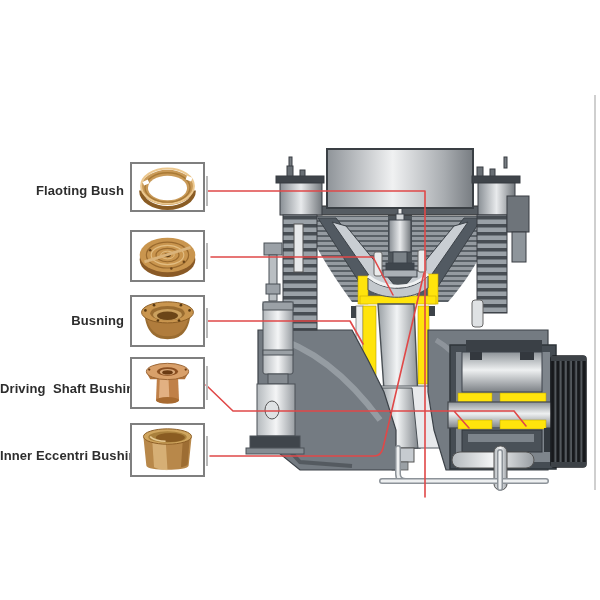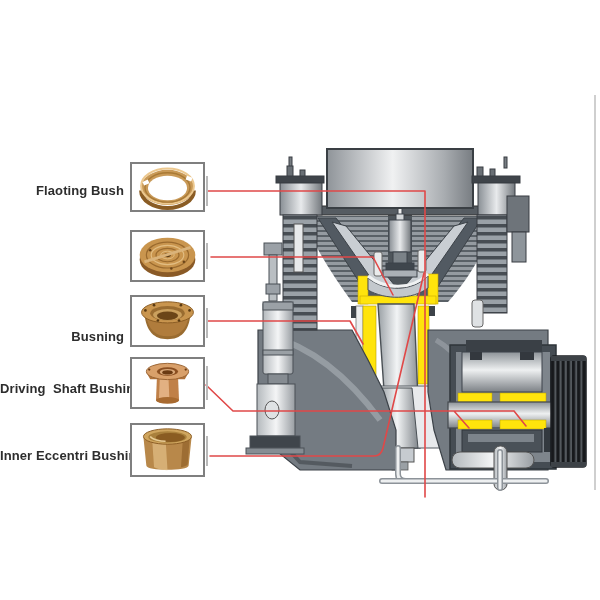--- a/index.html
+++ b/index.html
@@ -230,21 +230,21 @@
       <ellipse cx="36" cy="24" rx="7" ry="4" fill="none" stroke="#e2bd82" stroke-width="1"></ellipse>
       <ellipse cx="36" cy="24" rx="3.5" ry="2.2" fill="#5a3a14"></ellipse>
       <path d="M12,31 L60,16" stroke="#dab37a" stroke-width="3"></path>
       <circle cx="18" cy="19" r="1.3" fill="#6a4418"></circle>
       <circle cx="53" cy="31" r="1.3" fill="#6a4418"></circle>
       <circle cx="40" cy="38" r="1.3" fill="#6a4418"></circle>
     </svg>
   </div>
   <div class="edge-tick" style="top:243px;height:26px;"></div>
 
-  <span class="legend-label" style="top:329px;">Busning</span>
+  <span class="legend-label" style="top:313px;">Busning</span>
   <div class="thumb" style="top:295px;height:52px;">
     <svg viewBox="0 0 72 50">
       <path d="M12,18 C14,36 22,44 36,44 C50,44 58,36 60,18 Z" fill="#9a6c30"></path>
       <path d="M14,20 C16,34 24,41 36,41 C48,41 56,34 58,20 Z" fill="#b07c3c"></path>
       <ellipse cx="36" cy="16" rx="27" ry="11" fill="#c9954e" stroke="#8a5c24" stroke-width="1"></ellipse>
       <ellipse cx="36" cy="17" rx="18" ry="7.5" fill="#9a6c30"></ellipse>
       <ellipse cx="36" cy="18.5" rx="15" ry="6" fill="#caa05e"></ellipse>
       <ellipse cx="36" cy="19.5" rx="11" ry="4.4" fill="#6b4518"></ellipse>
       <circle cx="13" cy="14" r="1.4" fill="#5a3a12"></circle>
       <circle cx="22" cy="8.5" r="1.4" fill="#5a3a12"></circle>

